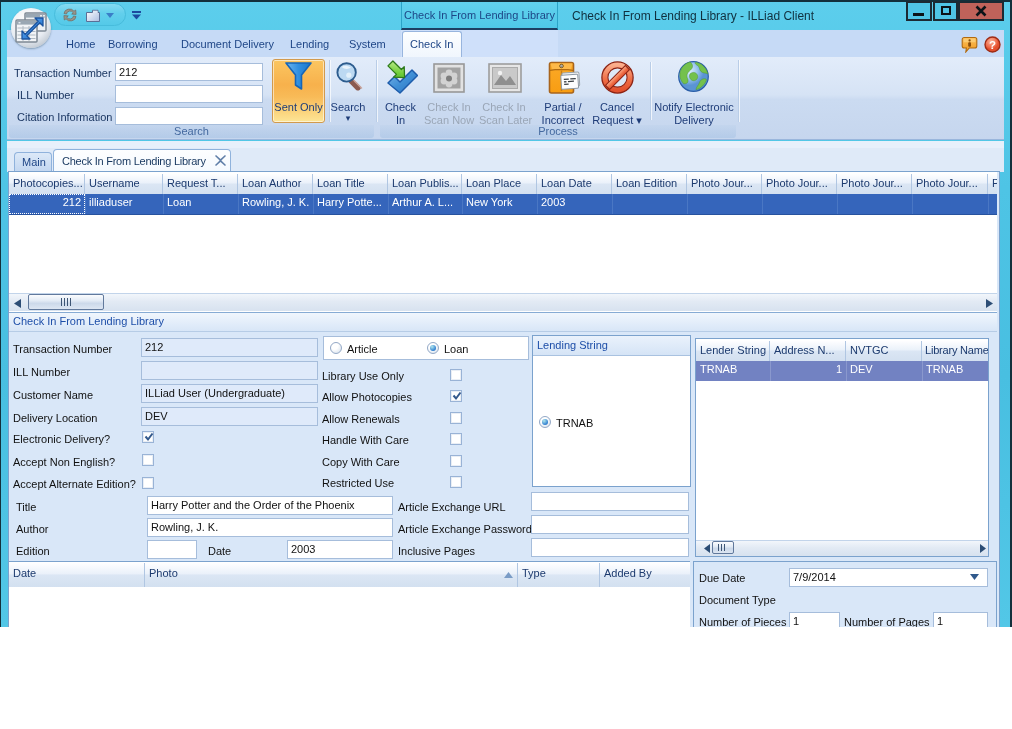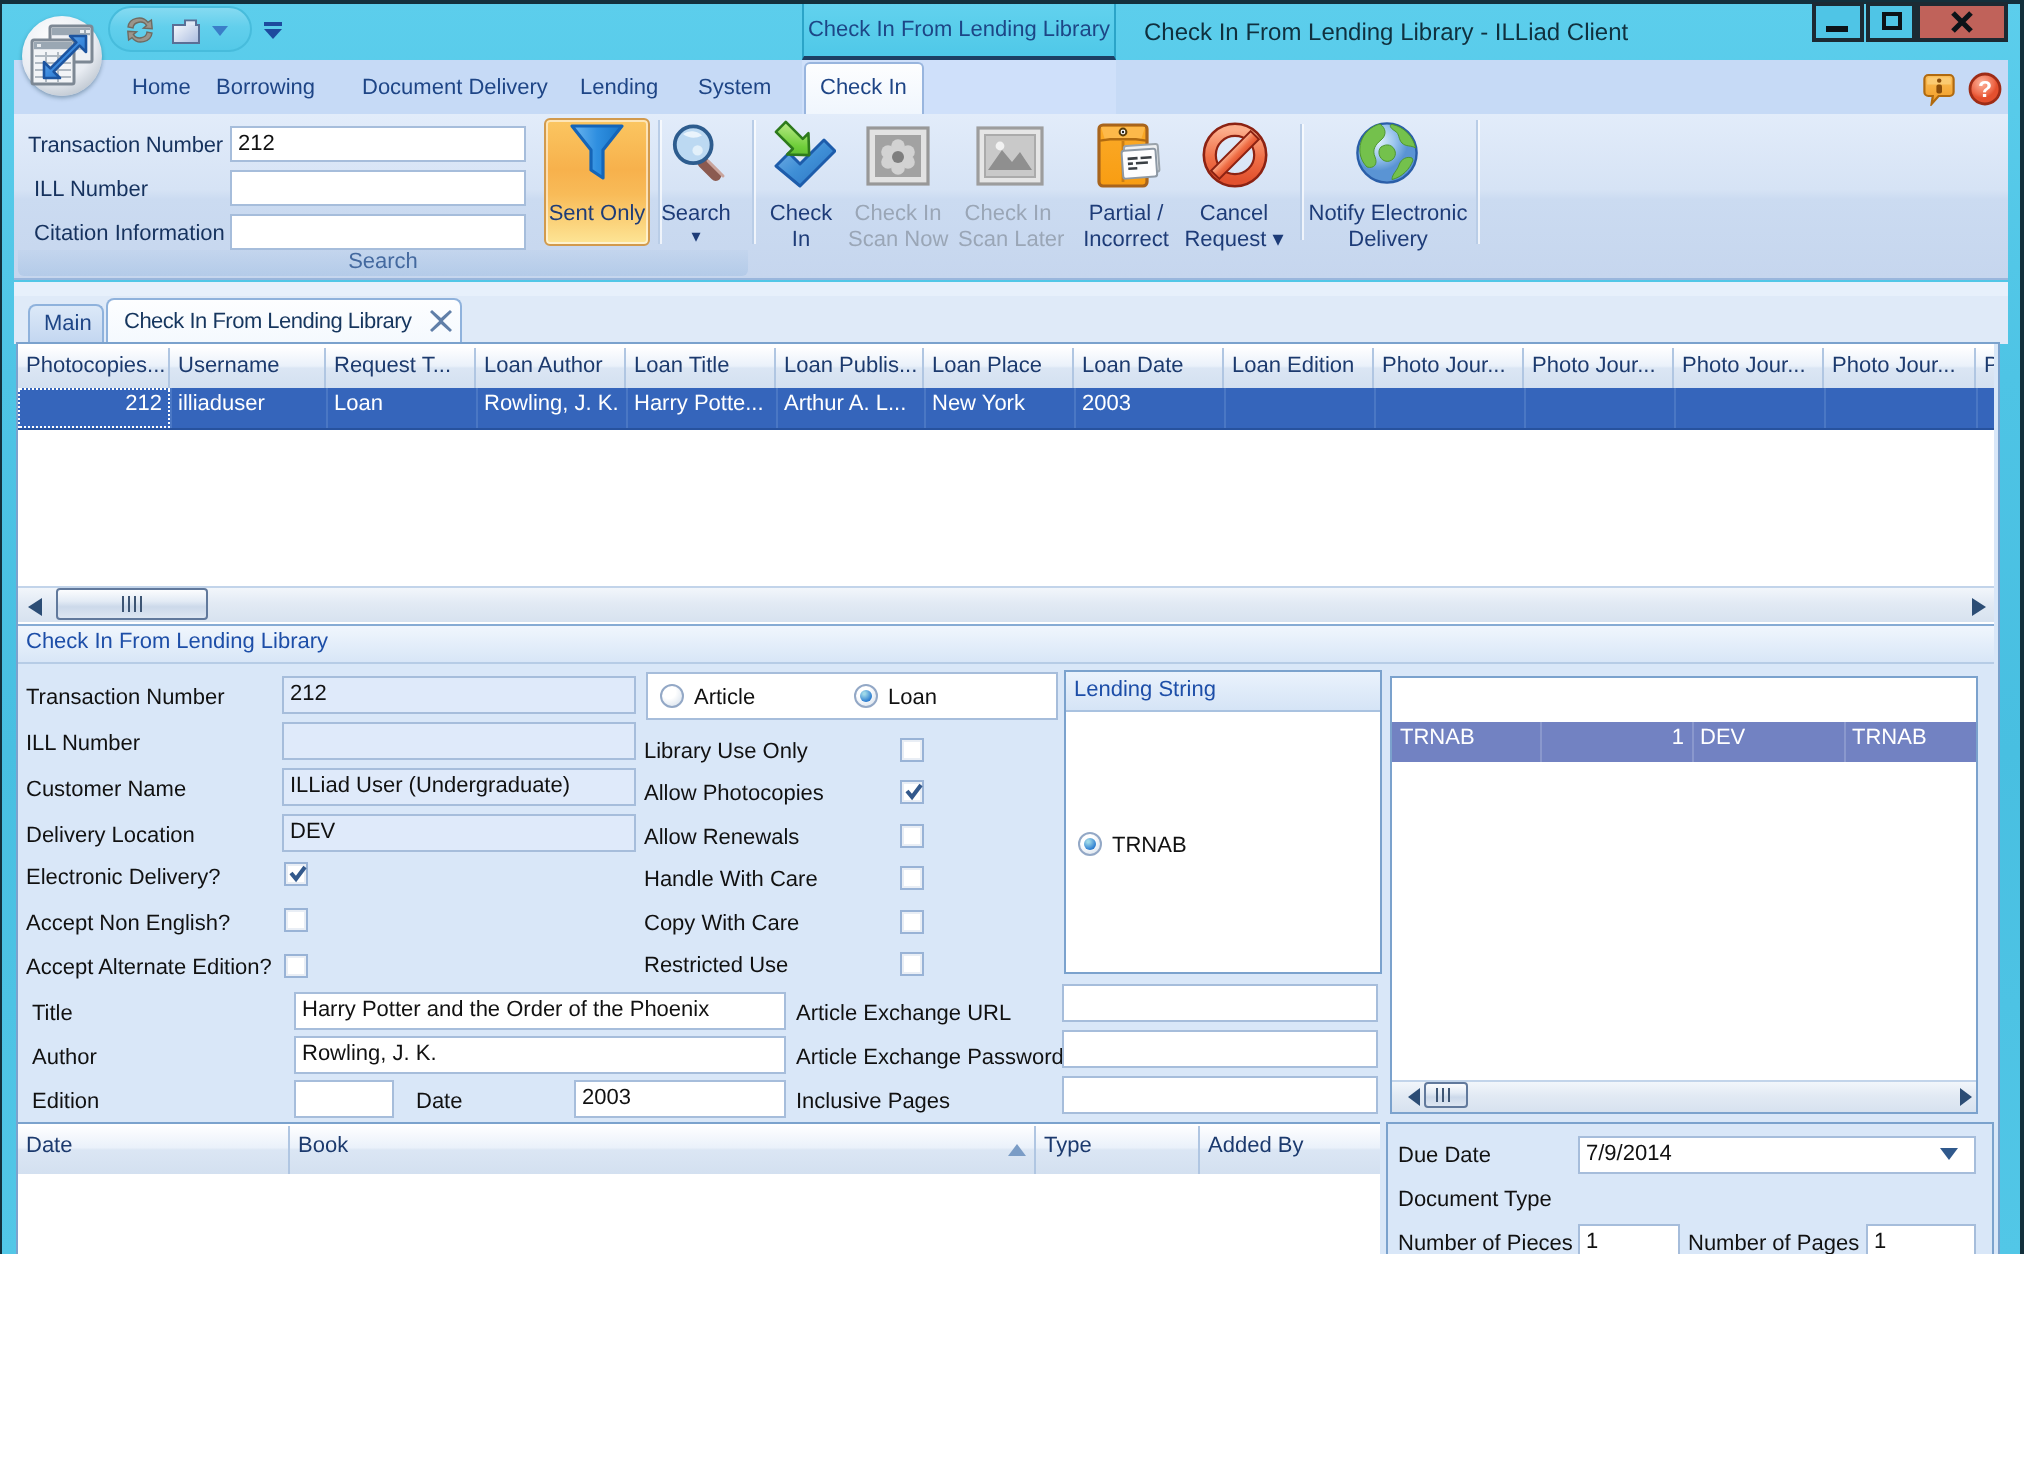--- a/index.html
+++ b/index.html
@@ -126,20 +126,21 @@
   <div class="a" id="ribbon" style="left:7px;top:57px;width:997px;height:83px;background:linear-gradient(#e2ecfa,#d6e3f5 46%,#cbdbf1 52%,#c6d6ee);border-bottom:1px solid #9ab6dc"></div>
 
   <div class="lbl" style="left:14px;top:66px;color:#16325e;letter-spacing:-.1px">Transaction Number</div>
   <div class="lbl" style="left:17px;top:88px;color:#16325e">ILL Number</div>
   <div class="lbl" style="left:17px;top:110px;color:#16325e">Citation Information</div>
   <div class="fld" style="left:115px;top:63px;width:148px;height:18px">212</div>
   <div class="fld" style="left:115px;top:85px;width:148px;height:18px"></div>
   <div class="fld" style="left:115px;top:107px;width:148px;height:18px"></div>
   <div class="grpl" style="left:9px;top:125px;width:365px;right:auto">Search</div>
   <div class="sep" style="left:376px"></div>
+  <div class="grpl" style="left:380px;top:125px;width:356px;right:auto">Process</div>
   <div class="sep" style="left:738px"></div>
 
   <div class="a" style="left:272px;top:59px;width:53px;height:64px;border:1px solid #d29a4d;border-radius:3px;background:linear-gradient(#fbc661,#f7b14c 40%,#f8bb58 60%,#fde596);box-shadow:inset 0 0 0 1px rgba(255,255,255,.55)"></div>
   <svg class="a" style="left:284px;top:61px" width="29" height="31" viewBox="0 0 29 31">
     <path d="M2 2 H27 L17.5 14 V28 L11.5 24 V14 Z" fill="url(#fg)" stroke="#1565b8" stroke-width="1.6" stroke-linejoin="round"></path>
     <defs>
         <linearGradient id="fg" x1="0" y1="0" x2="1" y2="0">
           <stop offset="0" stop-color="#6db6ef"></stop>
           <stop offset=".5" stop-color="#2f8fe0"></stop>
           <stop offset="1" stop-color="#1976c8"></stop>
@@ -374,20 +375,26 @@
 
   <div class="a" style="left:532px;top:335px;width:159px;height:152px;background:#fff;border:1px solid #7ba2cd"></div>
   <div class="a" style="left:533px;top:336px;width:157px;height:20px;background:linear-gradient(#eaf2fc,#d5e4f6);border-bottom:1px solid #a9c2e0"></div>
   <div class="a" style="left:537px;top:339px;color:#1d4ea8">Lending String</div>
   <div class="rad" style="left:539px;top:416px">
       <i></i>
     </div>
   <div class="lbl" style="left:556px;top:416px">TRNAB</div>
 
   <div class="a" style="left:695px;top:338px;width:294px;height:219px;background:#fff;border:1px solid #7ba2cd"></div>
+  <div class="a" style="left:696px;top:341px;width:292px;height:20px">
+    <div class="hcell" style="left:0;width:74px">Lender String</div>
+    <div class="hcell" style="left:74px;width:76px">Address N...</div>
+    <div class="hcell" style="left:150px;width:76px">NVTGC</div>
+    <div class="hcell" style="left:226px;width:66px;border-right:none;padding-left:3px;letter-spacing:-.2px">Library Name</div>
+  </div>
   <div class="a" style="left:696px;top:361px;width:292px;height:20px;background:#7282c2">
     <div class="rtxt" style="left:4px">TRNAB</div>
     <div class="rtxt" style="left:0;width:146px;text-align:right">1</div>
     <div class="rtxt" style="left:154px">DEV</div>
     <div class="rtxt" style="left:230px">TRNAB</div>
     <div style="position:absolute;left:74px;top:0;height:20px;width:1px;background:#8a98cd;box-shadow:76px 0 0 #8a98cd,152px 0 0 #8a98cd"></div>
   </div>
   <div class="a" style="left:696px;top:540px;width:292px;height:16px;background:linear-gradient(#f2f6fb,#e2eaf4 45%,#d7e2ef);border-top:1px solid #c2d4ea"></div>
   <div class="arrowbtn" style="left:698px;top:541px;height:15px">
       <svg width="6" height="9" viewBox="0 0 6 9">
@@ -398,21 +405,21 @@
   <div class="a" style="left:718px;top:544px;width:1px;height:7px;background:#3d5574;box-shadow:3px 0 0 #3d5574,6px 0 0 #3d5574"></div>
   <div class="arrowbtn" style="left:974px;top:541px;height:15px">
       <svg width="6" height="9" viewBox="0 0 6 9">
         <path d="M0 0 L6 4.5 L0 9Z" fill="#2c4d75"></path>
       </svg>
     </div>
 
   <div class="a" style="left:9px;top:561px;width:681px;height:126px;background:#fff;border-top:1px solid #7ba2cd"></div>
   <div class="a" id="nhead" style="left:9px;top:563px;width:681px;height:24px">
     <div class="hcell" style="left:0;width:136px;padding-top:4px">Date</div>
-    <div class="hcell" style="left:136px;width:373px;padding-top:4px">Book</div>
+    <div class="hcell" style="left:136px;width:373px;padding-top:4px">Photo</div>
     <div class="hcell" style="left:509px;width:82px;padding-top:4px">Type</div>
     <div class="hcell" style="left:591px;width:90px;border-right:none;padding-top:4px">Added By</div>
     <svg style="position:absolute;left:495px;top:9px" width="9" height="6" viewBox="0 0 9 6">
         <path d="M4.5 0 L9 6 L0 6Z" fill="#7a9cc6"></path>
       </svg>
   </div>
 
   <div class="a" id="brp" style="left:693px;top:561px;width:304px;height:127px;background:#d9e7f8;border:1px solid #7ba2cd"></div>
   <div class="lbl" style="left:699px;top:571px">Due Date</div>
   <div class="lbl" style="left:699px;top:593px">Document Type</div>

